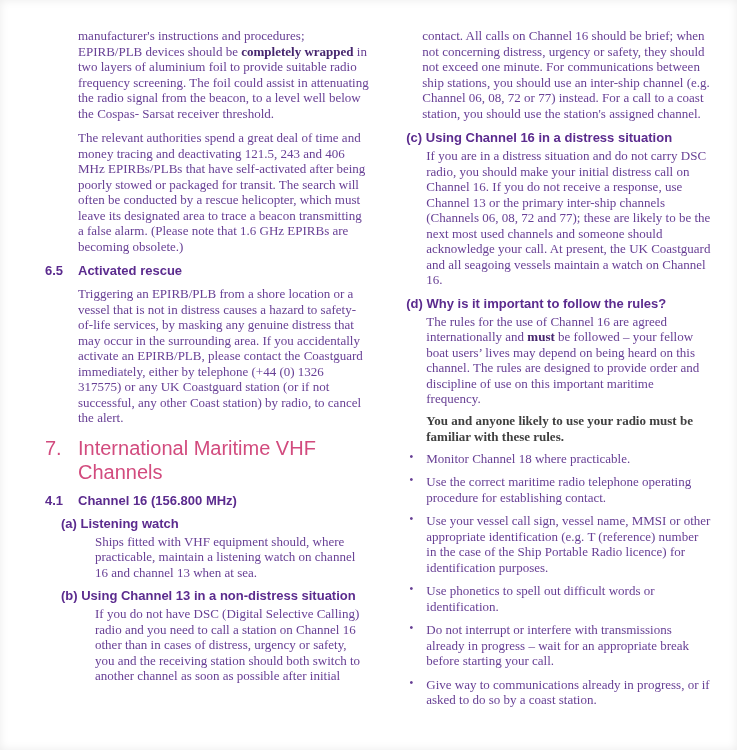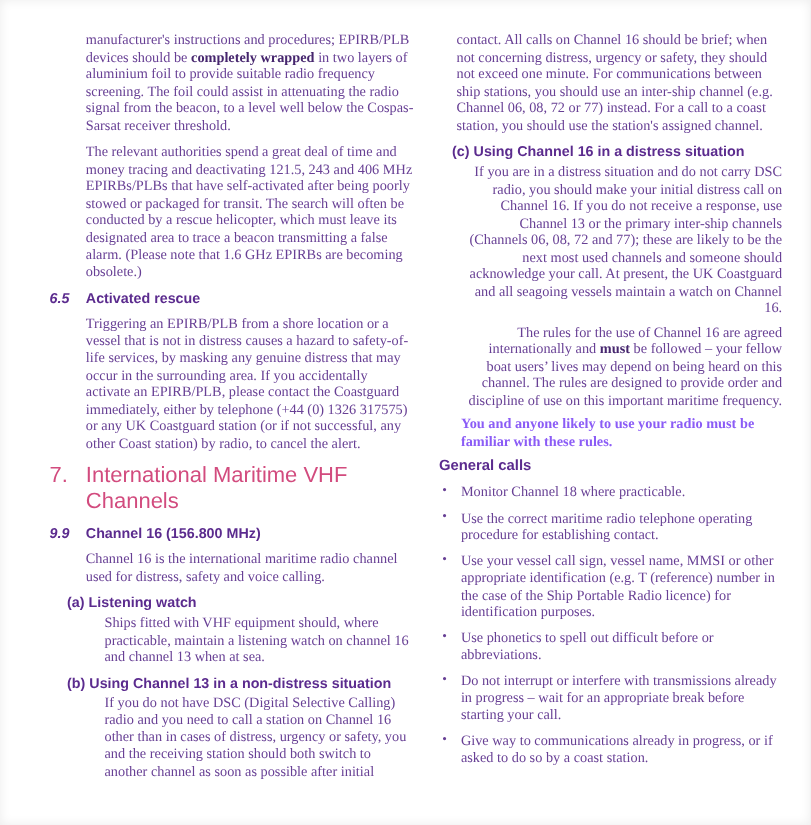--- a/index.html
+++ b/index.html
@@ -4,21 +4,21 @@
 <style>
   html, body { margin: 0; padding: 0; background: #f2f2f2; }
   .page {
     width: 737px;
     height: 750px;
     background: #ffffff;
     box-shadow: inset 0 0 10px rgba(0,0,0,0.08);
     box-sizing: border-box;
     padding: 28px 26px 0 45px;
     display: flex;
-    gap: 22px;
+    gap: 37px;
     font-family: "Liberation Serif", serif;
     font-size: 13px;
     line-height: 15.5px;
     color: #684095;
     overflow: hidden;
   }
   .col { box-sizing: border-box; }
   .col-left  { width: 332px; }
   .col-right { width: 312px; }
 
@@ -30,21 +30,21 @@
 
   .num-head {
     display: flex;
     font-family: "Liberation Sans", sans-serif;
     font-weight: bold;
     font-size: 13px;
     line-height: 15px;
     color: #5b2b8e;
     margin: 8px 0 8px 0;
   }
-  .num-head .num { width: 33px; flex: 0 0 33px; font-style: italic; }
+  .num-head .num { width: 33px; flex: 0 0 33px; }
   .num-head .title { flex: 1; }
 
   .big-head {
     display: flex;
     font-family: "Liberation Sans", sans-serif;
     font-weight: normal;
     font-size: 20px;
     line-height: 24px;
     color: #d24b7e;
     margin: 10px 0 9px 0;
@@ -54,29 +54,29 @@
 
   .sub-label {
     font-family: "Liberation Sans", sans-serif;
     font-weight: bold;
     font-size: 13px;
     line-height: 15px;
     color: #5b2b8e;
     margin: 8px 0 3px 0;
   }
   .col-left .sub-label { margin-left: 16px; }
-  .col-right .sub-label { margin-left: 12px; }
+  .col-right .sub-label { margin-left: 0; }
 
   .sub-body { margin: 0 0 6px 0; }
   .col-left .sub-body { margin-left: 50px; }
-  .col-right .sub-body { margin-left: 20px; text-align: right; }
+  .col-right .sub-body { margin-left: 20px; }
 
   .bold-serif {
     font-weight: bold;
-    color: #8b5cf6;
+    color: #404040;
     line-height: 16px;
     margin: 0 0 6px 20px;
   }
 
   .side-head {
     font-family: "Liberation Sans", sans-serif;
     font-weight: bold;
     font-size: 13.5px;
     line-height: 16px;
     color: #5b2b8e;
@@ -113,51 +113,50 @@
     </div>
 
     <p class="body">Triggering an EPIRB/PLB from a shore location or a vessel that is not in distress causes a hazard to safety-of-life services, by masking any genuine distress that may occur in the surrounding area. If you accidentally activate an EPIRB/PLB, please contact the Coastguard immediately, either by telephone (+44 (0) 1326 317575) or any UK Coastguard station (or if not successful, any other Coast station) by radio, to cancel the alert.</p>
 
     <div class="big-head">
       <span class="num">7.</span>
       <span class="title">International Maritime VHF Channels</span>
     </div>
 
     <div class="num-head">
-      <span class="num">9.9</span>
+      <span class="num">4.1</span>
       <span class="title">Channel 16 (156.800 MHz)</span>
     </div>
 
-    <p class="body">Channel 16 is the international maritime radio channel used for distress, safety and voice calling.</p>
 
     <div class="sub-label">(a) Listening watch</div>
     <p class="sub-body">Ships fitted with VHF equipment should, where practicable, maintain a listening watch on channel 16 and channel 13 when at sea.</p>
 
     <div class="sub-label">(b) Using Channel 13 in a non-distress situation</div>
     <p class="sub-body">If you do not have DSC (Digital Selective Calling) radio and you need to call a station on Channel 16 other than in cases of distress, urgency or safety, you and the receiving station should both switch to another channel as soon as possible after initial</p>
 
   </div>
 
   <div class="col col-right">
 
     <p class="body">contact. All calls on Channel 16 should be brief; when not concerning distress, urgency or safety, they should not exceed one minute. For communications between ship stations, you should use an inter-ship channel (e.g. Channel 06, 08, 72 or 77) instead. For a call to a coast station, you should use the station's assigned channel.</p>
 
     <div class="sub-label">(c) Using Channel 16 in a distress situation</div>
     <p class="sub-body">If you are in a distress situation and do not carry DSC radio, you should make your initial distress call on Channel 16. If you do not receive a response, use Channel 13 or the primary inter-ship channels (Channels 06, 08, 72 and 77); these are likely to be the next most used channels and someone should acknowledge your call. At present, the UK Coastguard and all seagoing vessels maintain a watch on Channel 16.</p>
 
+    <div class="sub-label">(d) Why is it important to follow the rules?</div>
     <p class="sub-body"><span>The rules for the use of Channel 16 are agreed internationally and </span><b class="run">must</b><span> be followed – your fellow boat users’ lives may depend on being heard on this channel. The rules are designed to provide order and discipline of use on this important maritime frequency.</span></p>
 
     <p class="bold-serif">You and anyone likely to use your radio must be familiar with these rules.</p>
 
-    <div class="side-head">General calls</div>
 
     <ul class="bullets">
       <li><span class="dot">•</span><span>Monitor Channel 18 where practicable.</span></li>
       <li><span class="dot">•</span><span>Use the correct maritime radio telephone operating procedure for establishing contact.</span></li>
       <li><span class="dot">•</span><span>Use your vessel call sign, vessel name, MMSI or other appropriate identification (e.g. T (reference) number in the case of the Ship Portable Radio licence) for identification purposes.</span></li>
-      <li><span class="dot">•</span><span>Use phonetics to spell out difficult before or abbreviations.</span></li>
+      <li><span class="dot">•</span><span>Use phonetics to spell out difficult words or identification.</span></li>
       <li><span class="dot">•</span><span>Do not interrupt or interfere with transmissions already in progress – wait for an appropriate break before starting your call.</span></li>
       <li><span class="dot">•</span><span>Give way to communications already in progress, or if asked to do so by a coast station.</span></li>
     </ul>
 
   </div>
 
 </div>
 
 </body></html>

